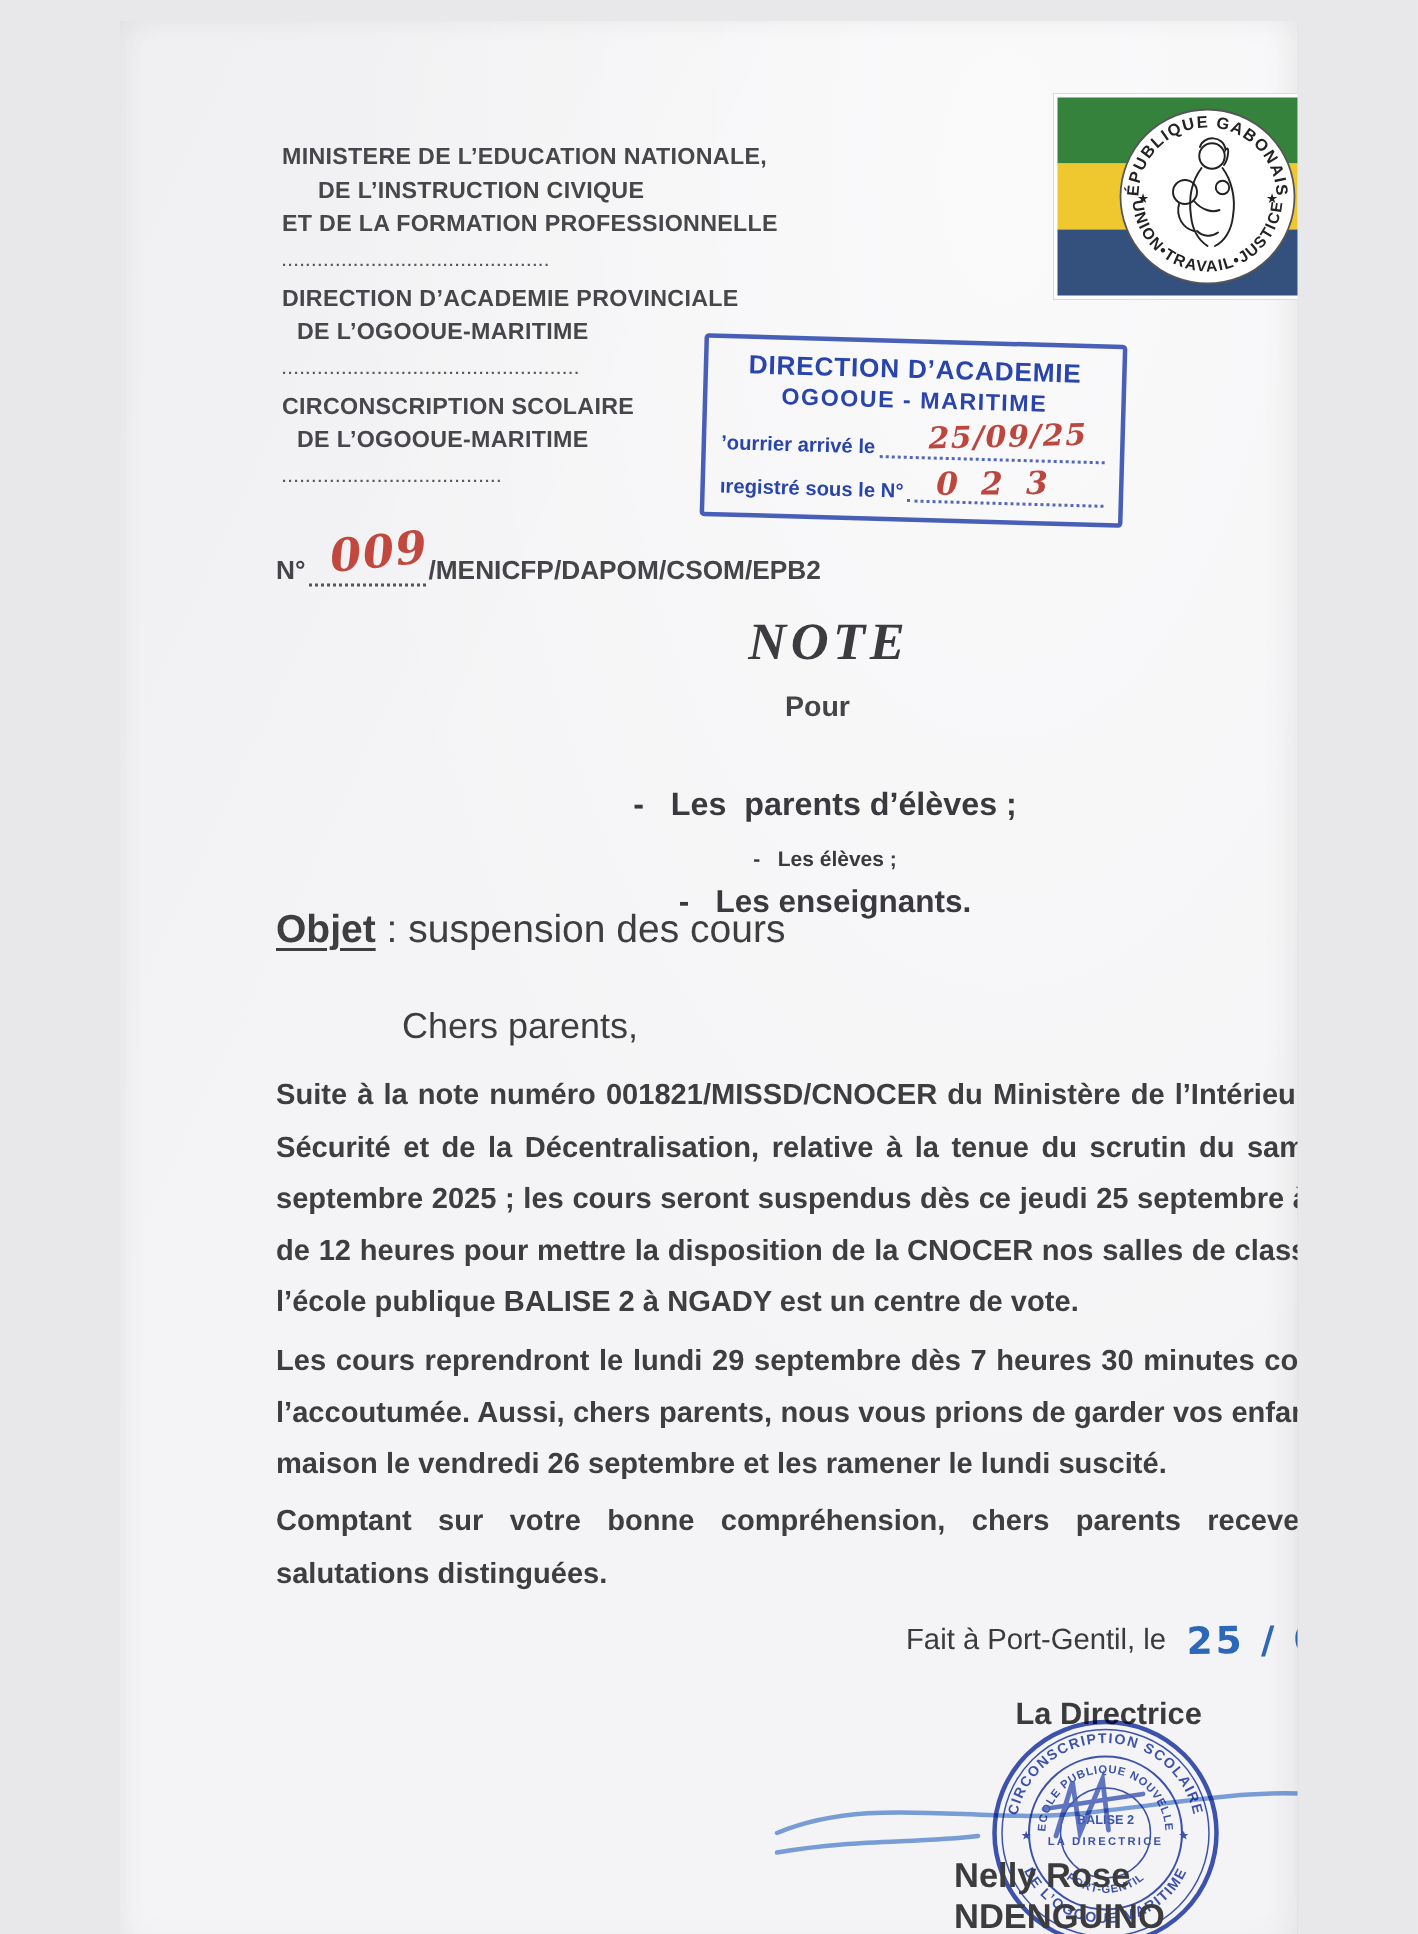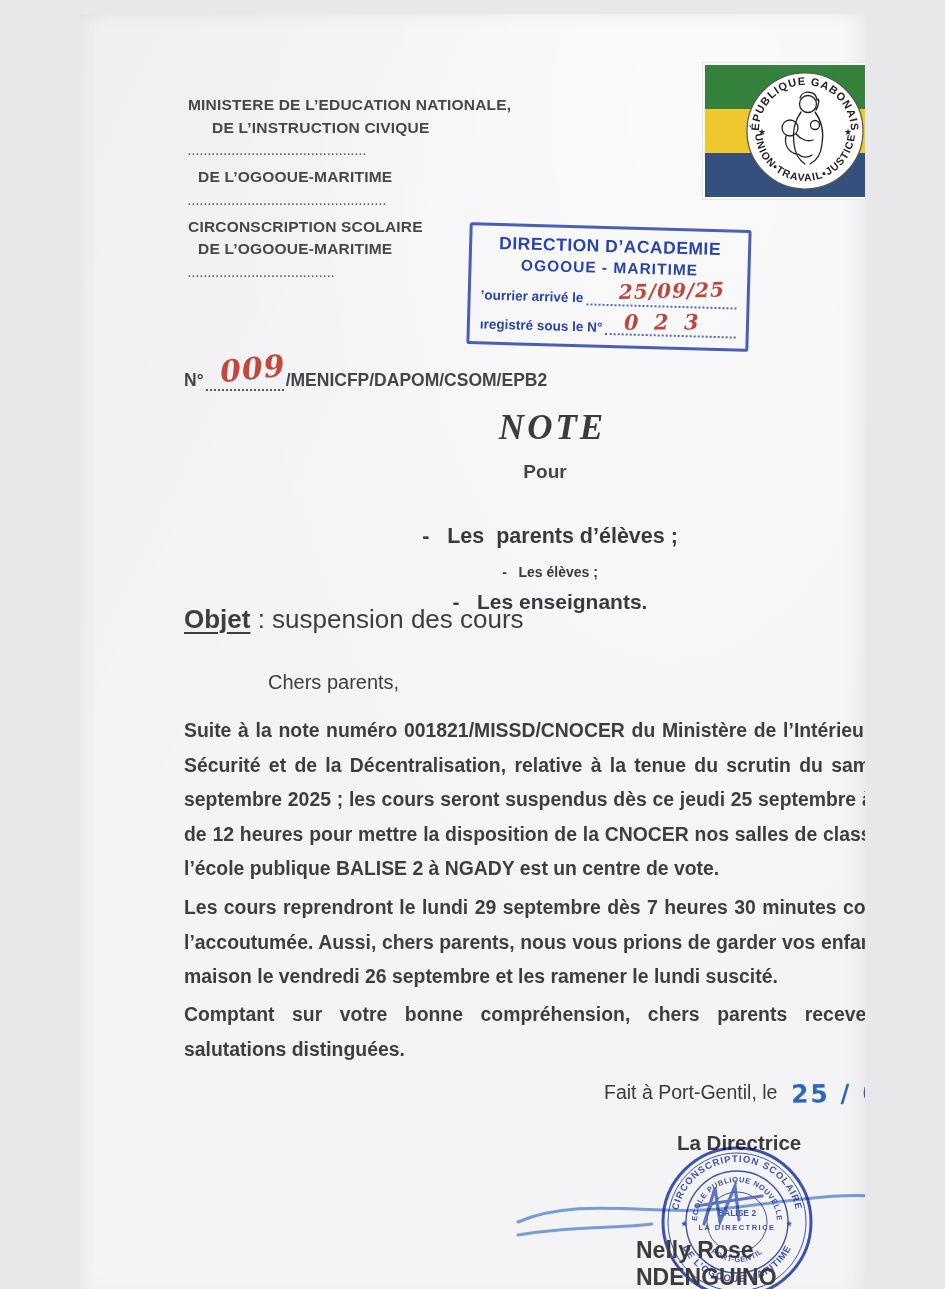--- a/index.html
+++ b/index.html
@@ -56,21 +56,21 @@
   .pour{left:0;top:447px;width:930px;text-align:center;font-weight:700;font-size:19px;color:#454549;}
   .recipients{left:0;top:510px;width:940px;text-align:center;font-weight:700;color:#3a3a3e;}
   .recipients div{white-space:pre;}
   .recipients .r1{font-size:21.5px;margin-bottom:15px;}
   .recipients .r2{font-size:14px;margin-bottom:10px;}
   .recipients .r3{font-size:21px;}
 
   
   .objet{left:104px;top:590px;font-size:26px;color:#3e3e41;}
   .objet .lab{font-weight:700;text-decoration:underline;text-decoration-thickness:2px;text-underline-offset:4px;}
-  .salutation{left:188px;top:657px;font-size:20px;}
+  .salutation{left:188px;top:657px;font-size:24px;}
   .para{left:104px;width:744px;font-size:19.4px;line-height:34.6px;text-align:justify;color:#3e3e41;font-weight:bold;}
   .p1{top:699px;}
   .p2{top:876px;}
   .p3{top:983px;}
 
   
   .placedate{left:524px;top:1064px;font-size:19.5px;color:#3b3b3e;white-space:nowrap;}
   .stampdate{
     display:inline-block;margin-left:14px;vertical-align:-2px;
     font-family:"DejaVu Sans", sans-serif;font-weight:700;font-size:25px;
@@ -83,21 +83,23 @@
   .signature{left:430px;top:1148px;width:390px;height:100px;mix-blend-mode:multiply;}
 </style>
 </head>
 <body>
 
 <div class="page">
 
   <div class="abs letterhead">
     <div>MINISTERE DE L’EDUCATION NATIONALE,</div>
     <div class="ind1">DE L’INSTRUCTION CIVIQUE</div>
+    <div>ET DE LA FORMATION PROFESSIONNELLE</div>
     <div class="dotsep">.............................................</div>
+    <div>DIRECTION D’ACADEMIE PROVINCIALE</div>
     <div class="ind2">DE L’OGOOUE-MARITIME</div>
     <div class="dotsep">..................................................</div>
     <div>CIRCONSCRIPTION SCOLAIRE</div>
     <div class="ind2">DE L’OGOOUE-MARITIME</div>
     <div class="dotsep">.....................................</div>
   </div>
 
   <svg class="abs flag" viewBox="0 0 206 138">
     <rect x="0" y="0" width="206" height="138" fill="#fdfdfd" stroke="#cfcfd2" stroke-width="1"></rect>
     <rect x="3" y="3" width="200" height="44" fill="#35823d"></rect>

